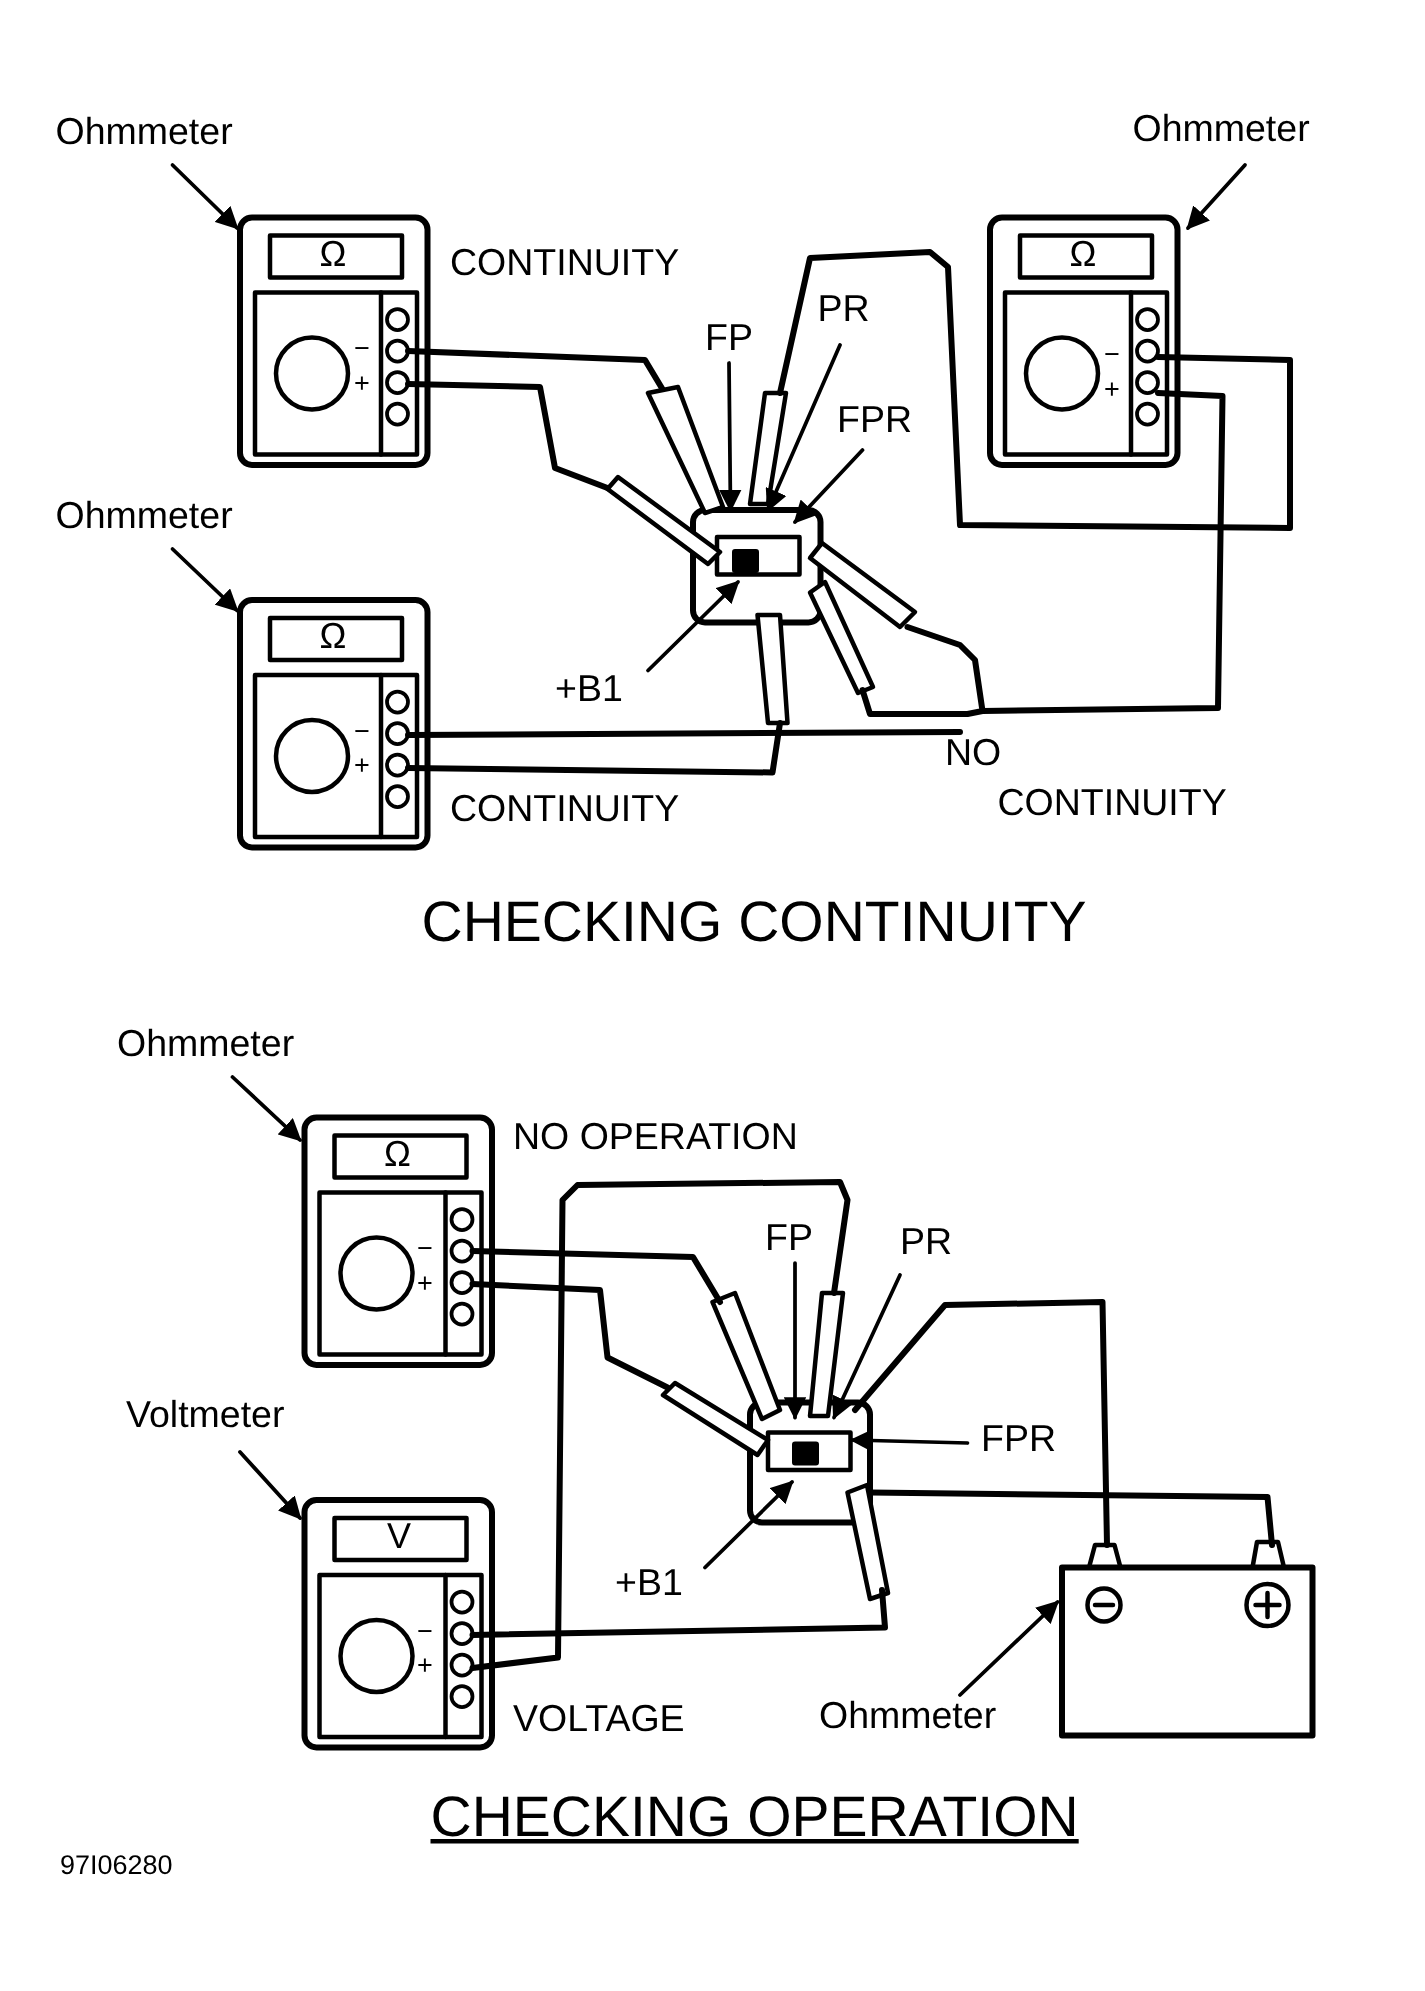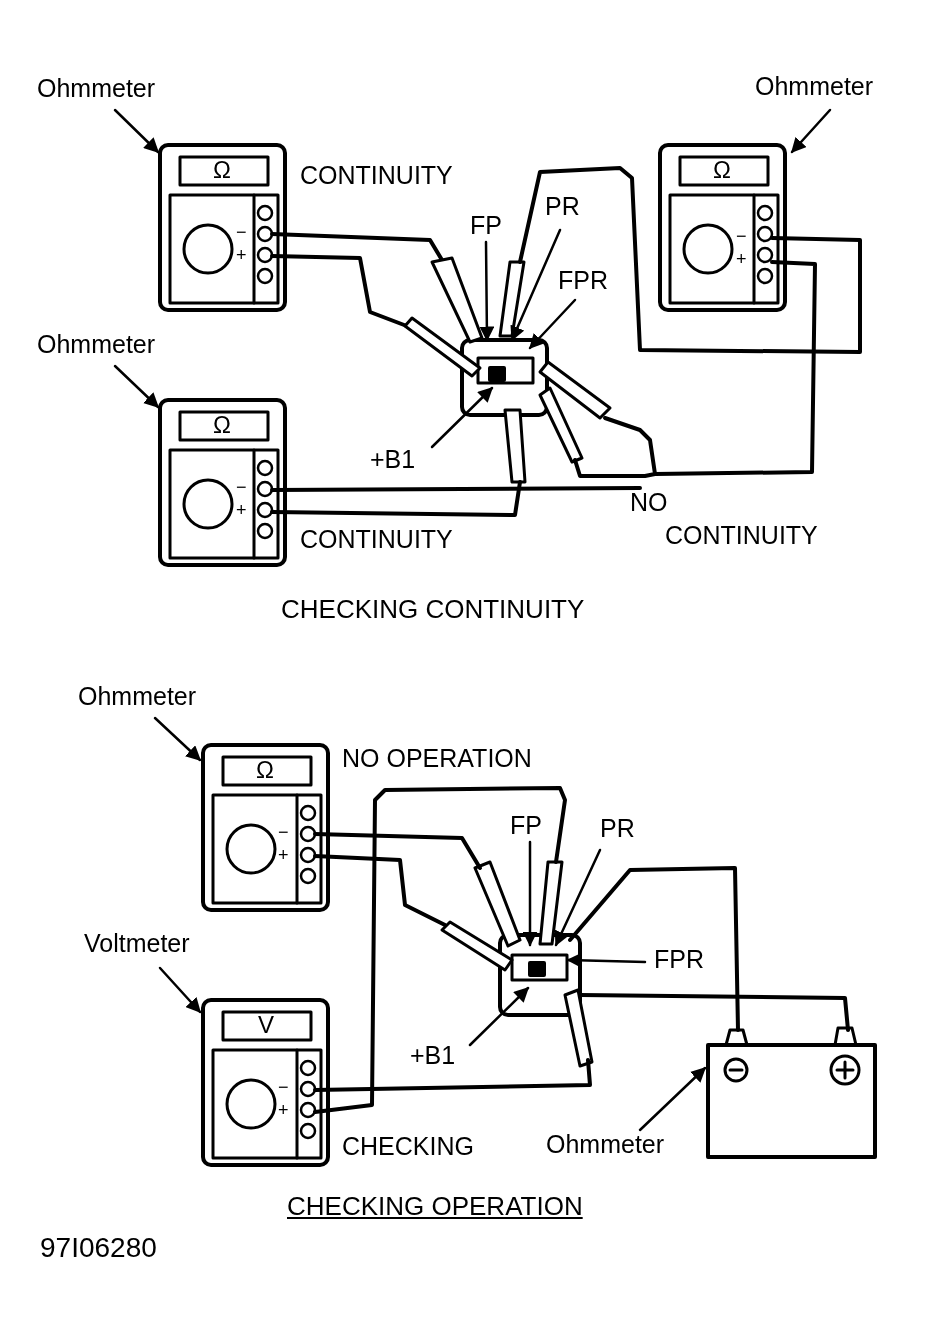--- a/index.html
+++ b/index.html
@@ -1,20 +1,20 @@
 <!DOCTYPE html>
 <html><head>
 <meta charset="utf-8">
 <style>
   html,body{margin:0;padding:0;background:#fff;}
   body{width:950px;height:1327px;position:relative;overflow:hidden;font-family:"Liberation Sans",sans-serif;color:#000;}
   svg{position:absolute;left:0;top:0;}
   .lbl{position:absolute;font-size:25px;white-space:nowrap;line-height:1;}
-  .cap{position:absolute;font-size:26px;white-space:nowrap;line-height:1;}
-  .code{position:absolute;font-size:28px;line-height:1;}
+  .cap{position:absolute;font-size:38px;white-space:nowrap;line-height:1;}
+  .code{position:absolute;font-size:18px;line-height:1;}
 </style>
 </head>
 <body>
 
 <svg width="950" height="1327" viewBox="0 0 950 1327" fill="none" stroke="#000" stroke-width="4" stroke-linecap="round" stroke-linejoin="round">
   <defs>
     <marker id="ah" viewBox="0 0 10 10" refX="9" refY="5" markerWidth="6" markerHeight="6" orient="auto">
       <path d="M0,0 L10,5 L0,10 z" fill="#000" stroke="none"></path>
     </marker>
     <g id="meter">
@@ -142,21 +142,21 @@
 <div class="lbl" style="left:665px;top:523px;">CONTINUITY</div>
 <div class="lbl" style="left:470px;top:213px;">FP</div>
 <div class="lbl" style="left:545px;top:194px;">PR</div>
 <div class="lbl" style="left:558px;top:268px;">FPR</div>
 <div class="lbl" style="left:370px;top:447px;">+B1</div>
 <div class="cap" style="left:281px;top:596px;">CHECKING CONTINUITY</div>
 
 <div class="lbl" style="left:78px;top:684px;">Ohmmeter</div>
 <div class="lbl" style="left:84px;top:931px;">Voltmeter</div>
 <div class="lbl" style="left:342px;top:746px;">NO OPERATION</div>
-<div class="lbl" style="left:342px;top:1134px;">CHECKING</div>
+<div class="lbl" style="left:342px;top:1134px;">VOLTAGE</div>
 <div class="lbl" style="left:510px;top:813px;">FP</div>
 <div class="lbl" style="left:600px;top:816px;">PR</div>
 <div class="lbl" style="left:654px;top:947px;">FPR</div>
 <div class="lbl" style="left:410px;top:1043px;">+B1</div>
 <div class="lbl" style="left:546px;top:1132px;">Ohmmeter</div>
 <div class="cap" style="left:287px;top:1193px;text-decoration:underline;">CHECKING OPERATION</div>
 
 <div class="code" style="left:40px;top:1234px;">97I06280</div>
 
 </body></html>

